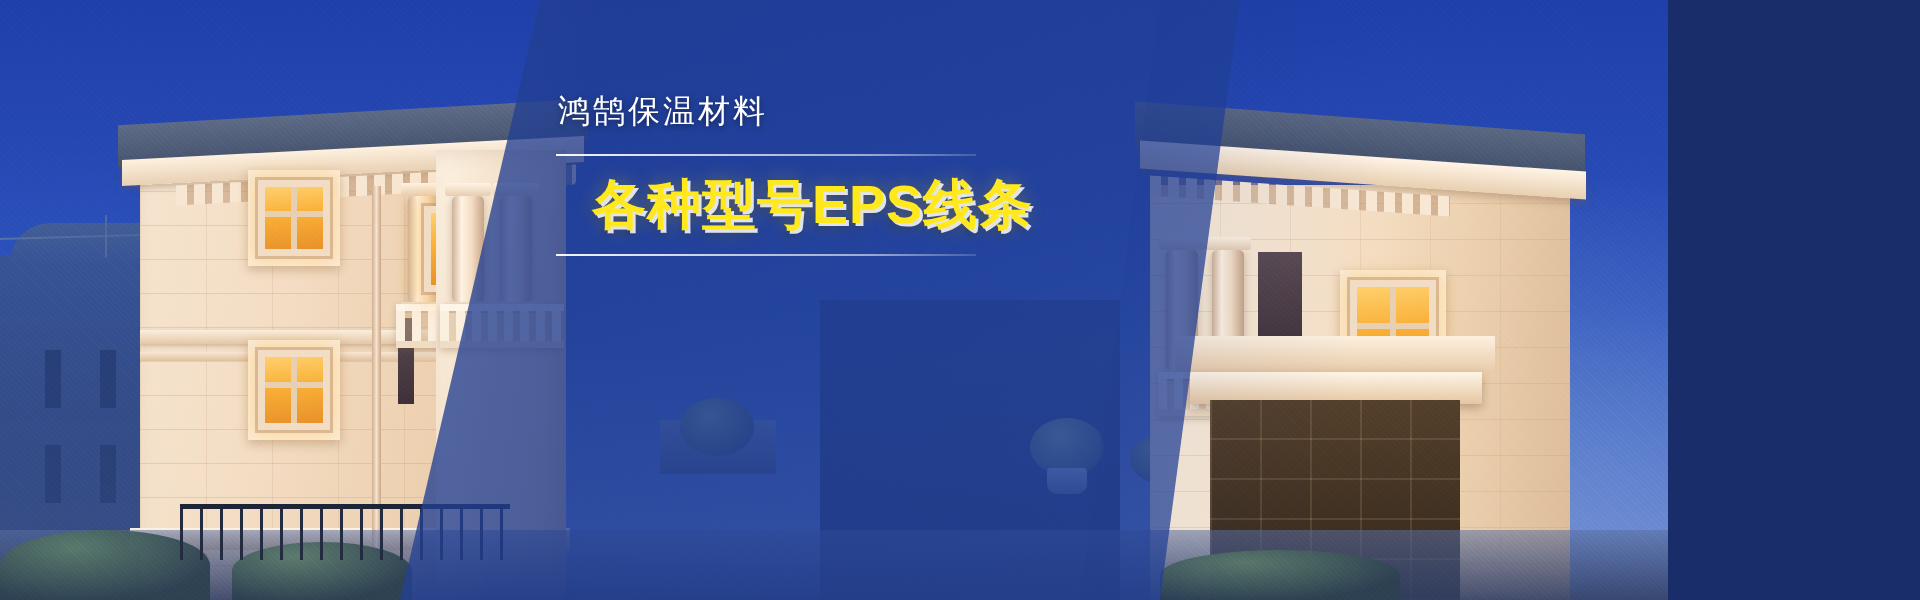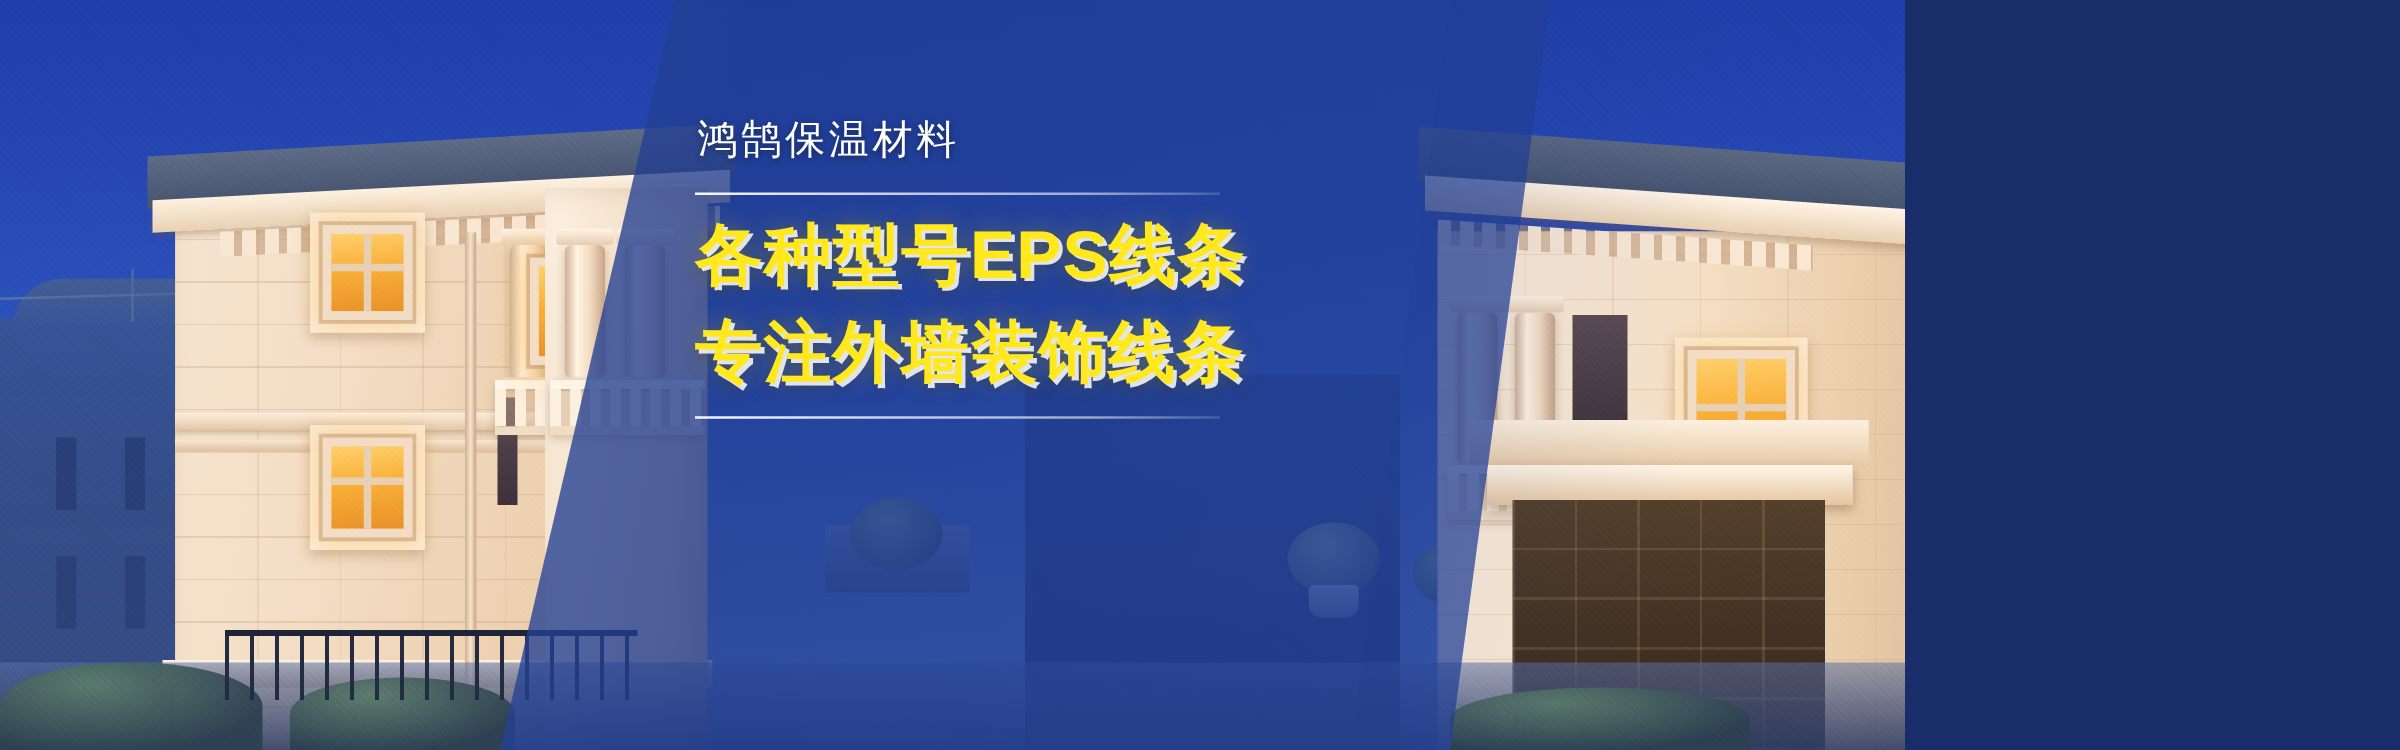--- a/index.html
+++ b/index.html
@@ -2,21 +2,21 @@
 <html><head>
 <meta charset="utf-8">
 <style>
   * { margin:0; padding:0; box-sizing:border-box; }
   body {
     width:1920px; height:600px; overflow:hidden;
     font-family:"Liberation Sans", sans-serif;
     background:#1a2d6b;
   }
   #banner {
-    position:relative; width:1524px; height:600px; overflow:hidden;
+    position:relative; width:1668px; height:600px; overflow:hidden;
     background:#14532d;
   }
 
   
   .sky {
     position:absolute; inset:0;
     background:
       radial-gradient(ellipse 900px 500px at 1500px 520px, rgba(120,150,210,.55), rgba(120,150,210,0) 70%),
       linear-gradient(180deg,#1f3ea8 0%, #2749b4 28%, #2f55bd 52%, #4a6ec9 74%, #6f8dd4 100%);
   }
@@ -254,20 +254,21 @@
   }
   .headline{
     margin-top:18px;
     font-size:54px; line-height:1.12; font-weight:700; letter-spacing:1px;
     color:#ffe81c;
     text-shadow:
       3px 3px 0 rgba(255,255,255,.85),
       0 0 18px rgba(255,220,30,.35),
       0 4px 10px rgba(0,0,0,.35);
     white-space:nowrap;
+    margin-left:36px;
   }
   .rule2{
     margin-top:20px; height:2px; width:420px;
     background:linear-gradient(90deg,rgba(255,255,255,.95),rgba(255,255,255,.55) 75%,rgba(255,255,255,.15));
   }
   .tagline{
     margin-top:20px; font-size:27px; color:#f2f5ff; letter-spacing:2px;
     text-shadow:0 2px 6px rgba(0,0,0,.45);
   }
 </style>
@@ -370,17 +371,16 @@
   <div class="photo-grain"></div>
 
   <div class="overlay-panel"></div>
   <div class="overlay-edge"></div>
   <div class="overlay-soft"></div>
 
   <div class="text-block">
     <div class="company">鸿鹄保温材料</div>
     <div class="rule"></div>
     <div class="headline">各种型号EPS线条</div>
-    <div class="headline">专注外墙装饰线条</div>
     <div class="rule2"></div>
   </div>
 
 </div>
 
 </body></html>

